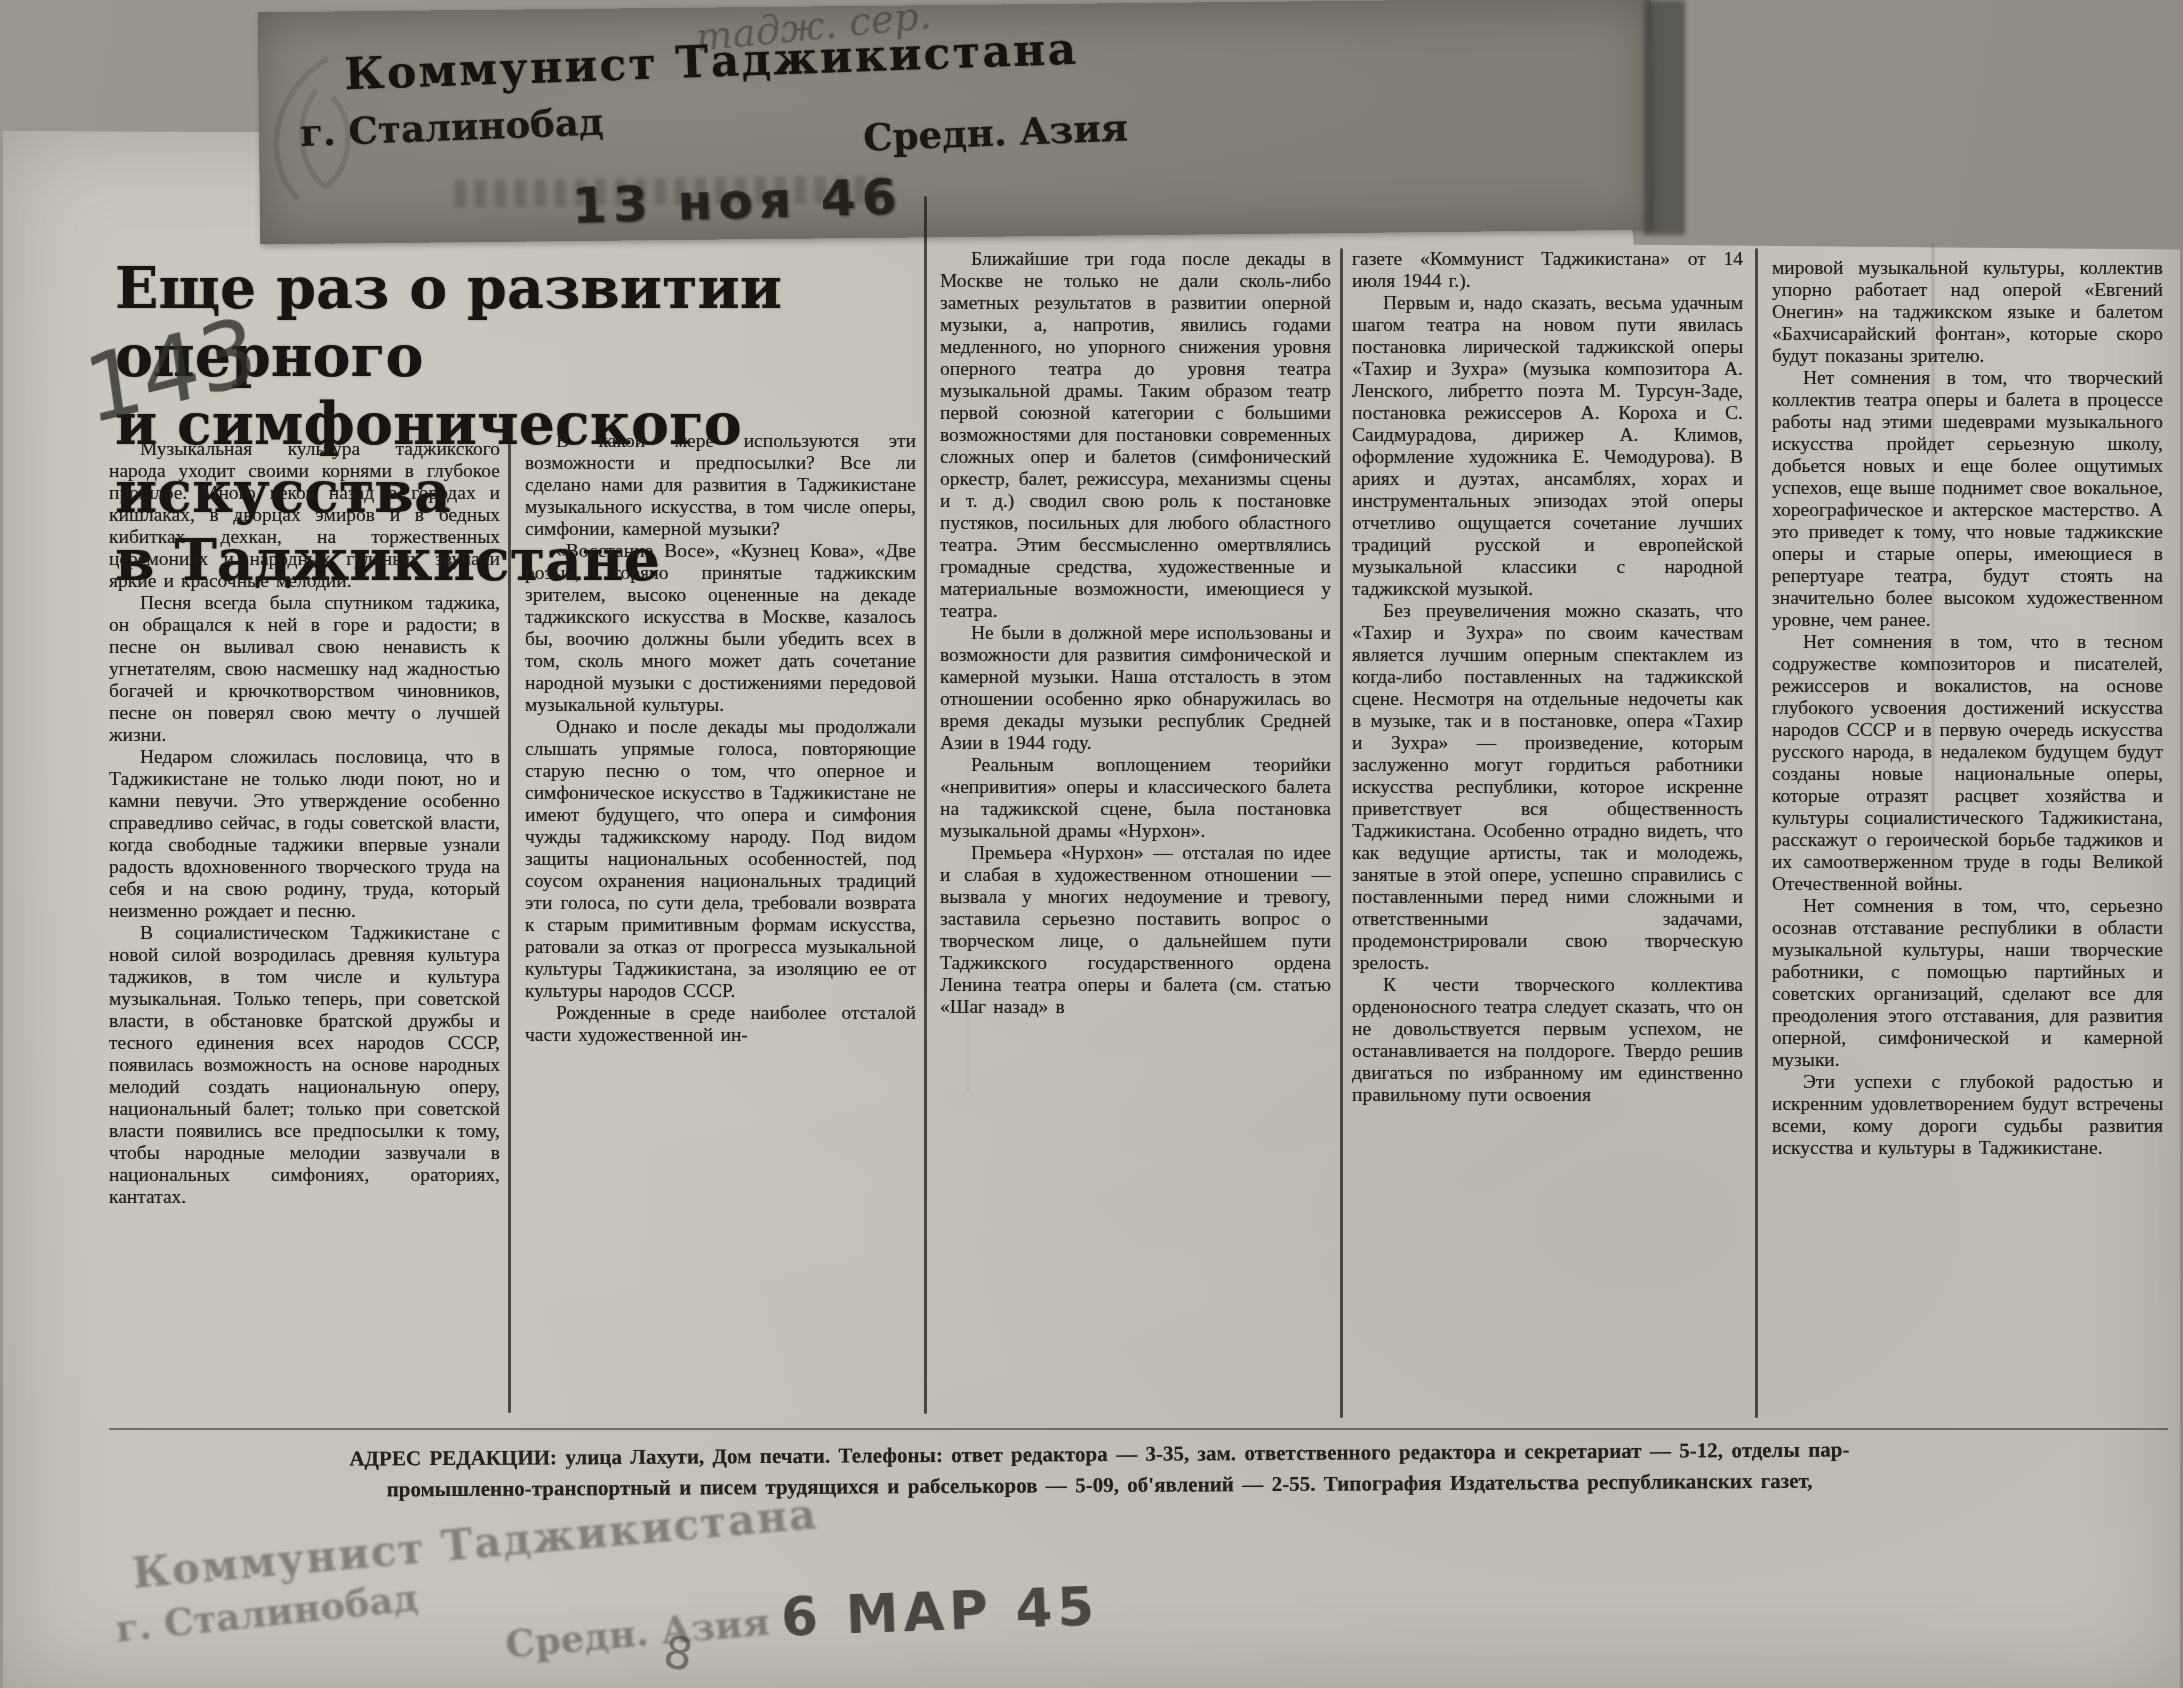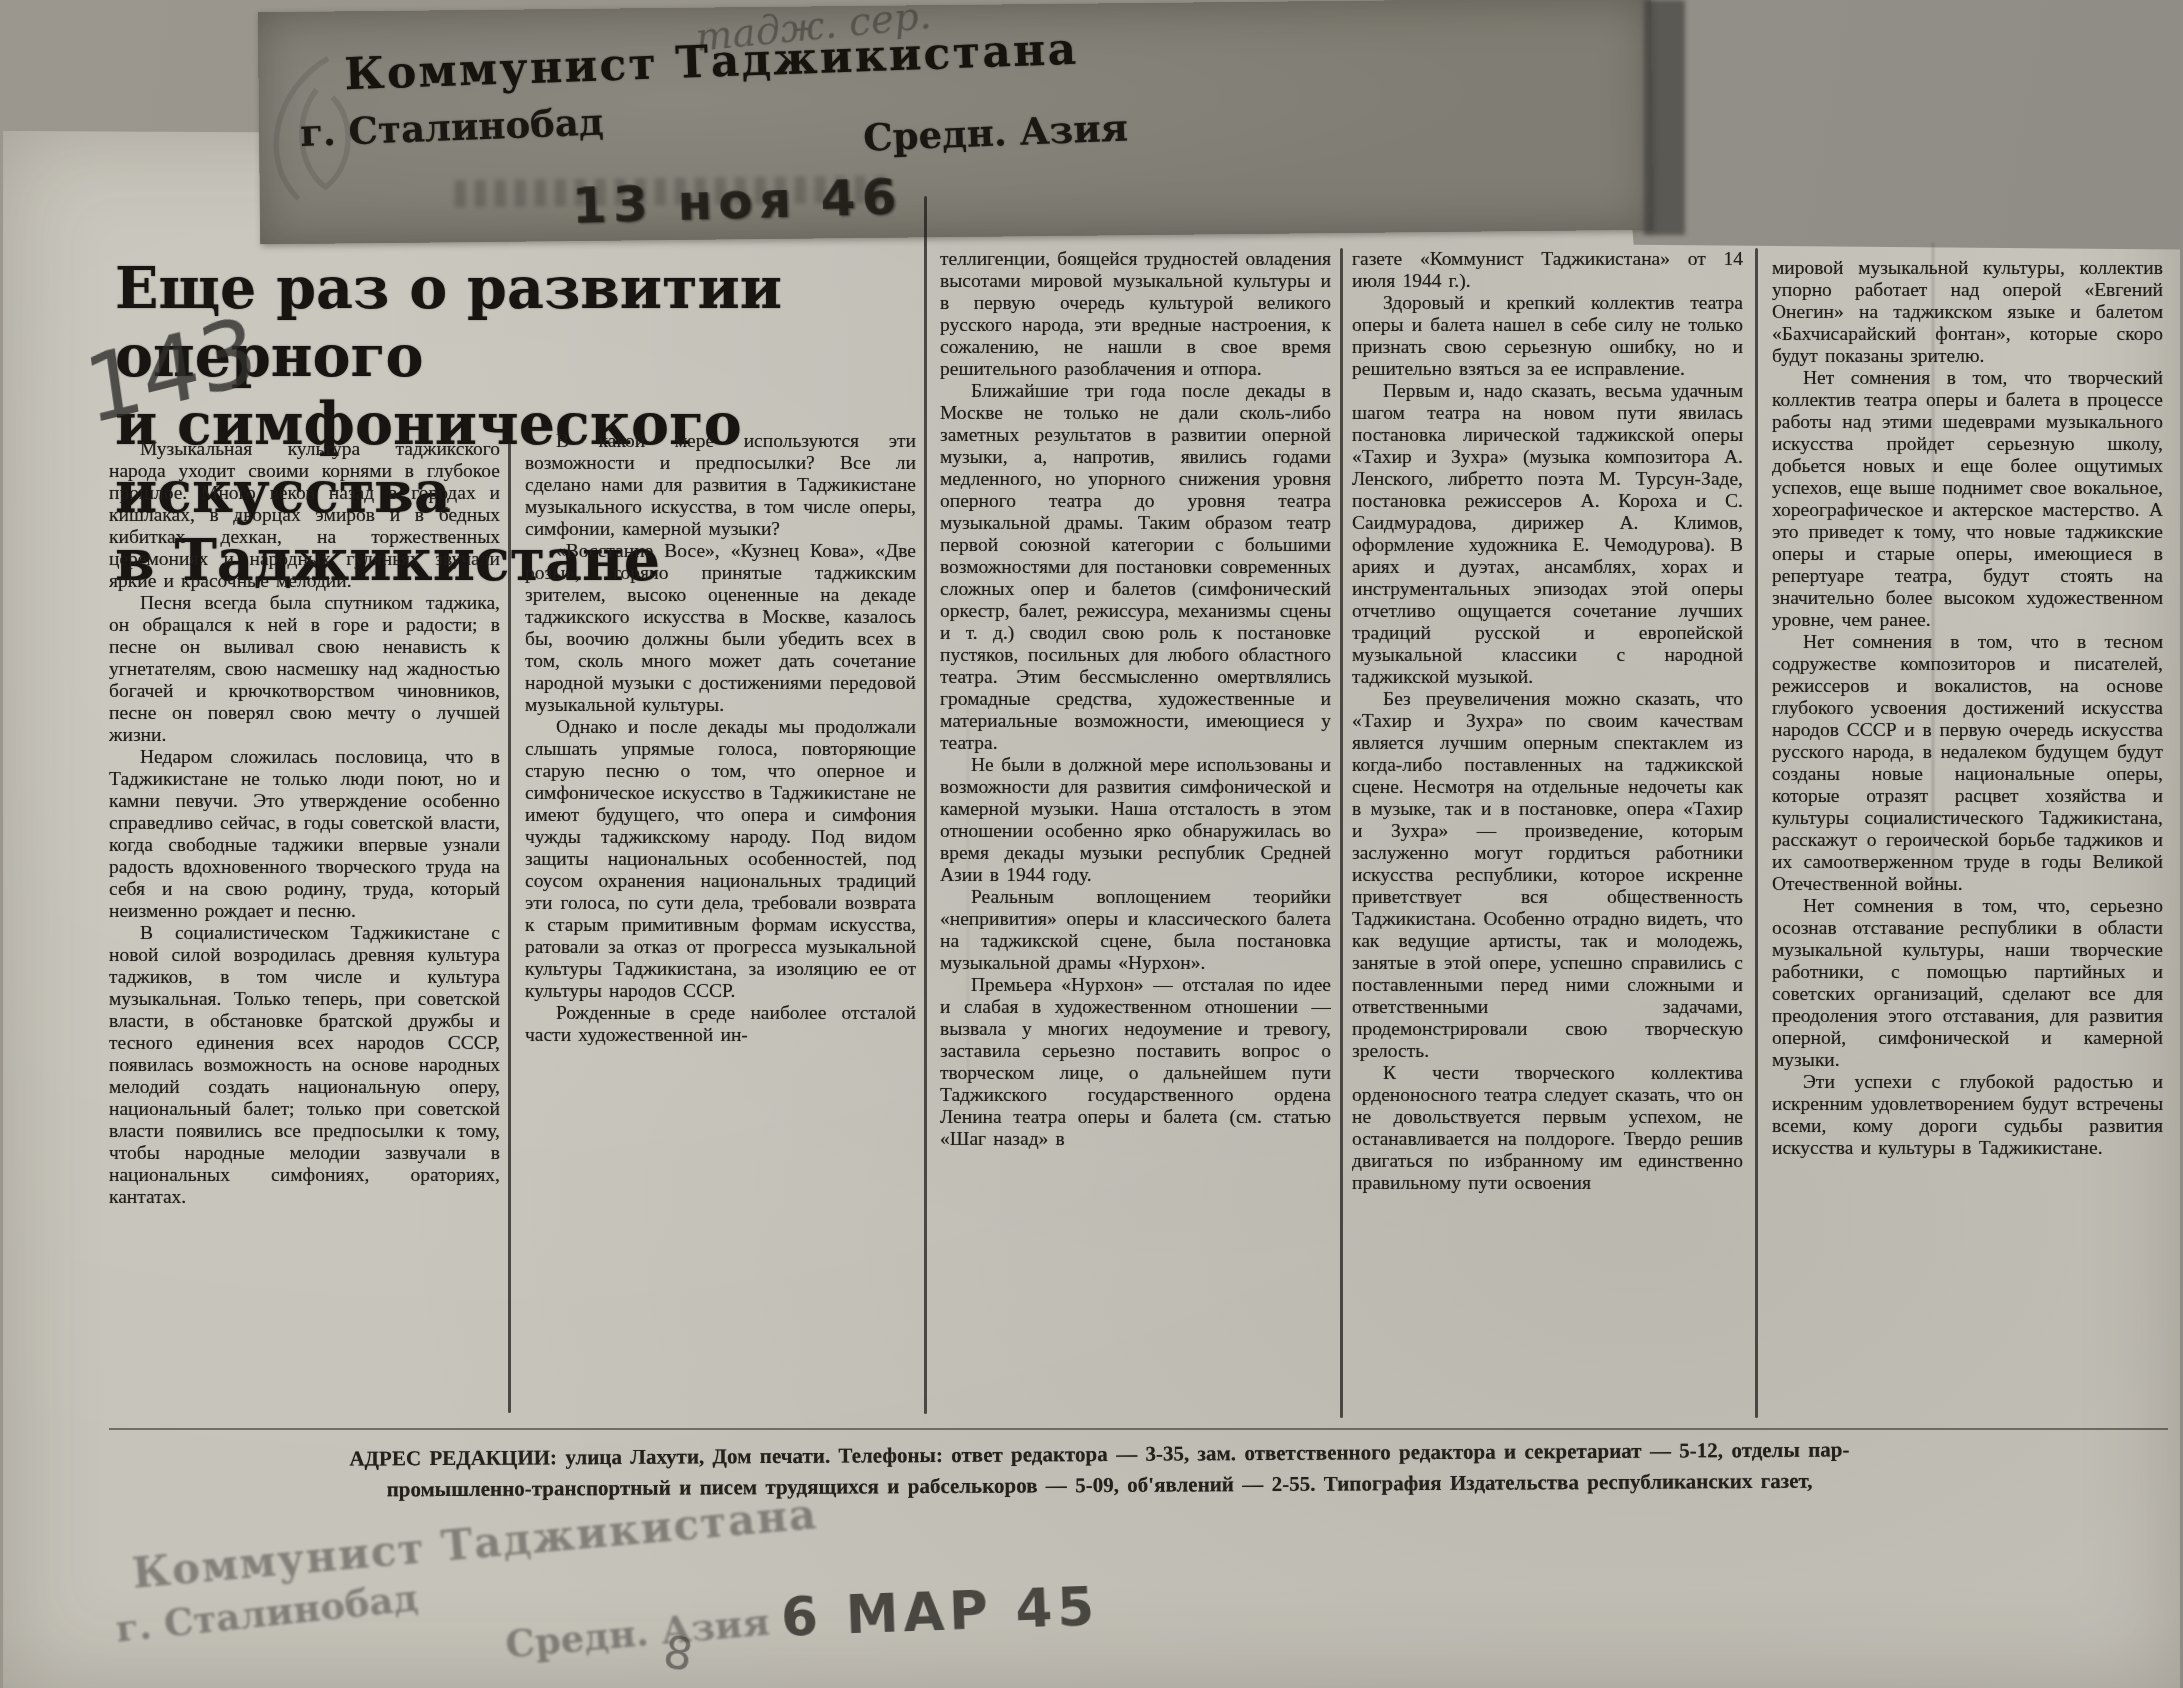--- a/index.html
+++ b/index.html
@@ -136,29 +136,27 @@
         <p class="para">Недаром сложилась пословица, что в Таджикистане не только люди поют, но и камни певучи. Это утверждение особенно справедливо сейчас, в годы советской власти, когда свободные таджики впервые узнали радость вдохновенного творческого труда на себя и на свою родину, труда, который неизменно рождает и песню.</p>
         <p class="para">В социалистическом Таджикистане с новой силой возродилась древняя культура таджиков, в том числе и культура музыкальная. Только теперь, при советской власти, в обстановке братской дружбы и тесного единения всех народов СССР, появилась возможность на основе народных мелодий создать национальную оперу, национальный балет; только при советской власти появились все предпосылки к тому, чтобы народные мелодии зазвучали в национальных симфониях, ораториях, кантатах.</p>
       </div>
       <div class="col col2">
         <p class="para">В какой мере используются эти возможности и предпосылки? Все ли сделано нами для развития в Таджикистане музыкального искусства, в том числе оперы, симфонии, камерной музыки?</p>
         <p class="para">«Восстание Восе», «Кузнец Кова», «Две розы», горячо принятые таджикским зрителем, высоко оцененные на декаде таджикского искусства в Москве, казалось бы, воочию должны были убедить всех в том, сколь много может дать сочетание народной музыки с достижениями передовой музыкальной культуры.</p>
         <p class="para">Однако и после декады мы продолжали слышать упрямые голоса, повторяющие старую песню о том, что оперное и симфоническое искусство в Таджикистане не имеют будущего, что опера и симфония чужды таджикскому народу. Под видом защиты национальных особенностей, под соусом охранения национальных традиций эти голоса, по сути дела, требовали возврата к старым примитивным формам искусства, ратовали за отказ от прогресса музыкальной культуры Таджикистана, за изоляцию ее от культуры народов СССР.</p>
         <p class="para">Рожденные в среде наиболее отсталой части художественной ин-</p>
       </div>
       <div class="col col3">
-        <p class="para cont">теллигенции, боящейся трудностей овладения высотами мировой музыкальной культуры и в первую очередь культурой великого русского народа, эти вредные настроения, к сожалению, не нашли в свое время решительного разоблачения и отпора.</p>
         <p class="para">Ближайшие три года после декады в Москве не только не дали сколь-либо заметных результатов в развитии оперной музыки, а, напротив, явились годами медленного, но упорного снижения уровня оперного театра до уровня театра музыкальной драмы. Таким образом театр первой союзной категории с большими возможностями для постановки современных сложных опер и балетов (симфонический оркестр, балет, режиссура, механизмы сцены и т. д.) сводил свою роль к постановке пустяков, посильных для любого областного театра. Этим бессмысленно омертвлялись громадные средства, художественные и материальные возможности, имеющиеся у театра.</p>
         <p class="para">Не были в должной мере использованы и возможности для развития симфонической и камерной музыки. Наша отсталость в этом отношении особенно ярко обнаружилась во время декады музыки республик Средней Азии в 1944 году.</p>
         <p class="para">Реальным воплощением теорийки «непривития» оперы и классического балета на таджикской сцене, была постановка музыкальной драмы «Нурхон».</p>
         <p class="para">Премьера «Нурхон» — отсталая по идее и слабая в художественном отношении — вызвала у многих недоумение и тревогу, заставила серьезно поставить вопрос о творческом лице, о дальнейшем пути Таджикского государственного ордена Ленина театра оперы и балета (см. статью «Шаг назад» в</p>
       </div>
       <div class="col col4">
         <p class="para cont">газете «Коммунист Таджикистана» от 14 июля 1944 г.).</p>
-        <p class="para">Здоровый и крепкий коллектив театра оперы и балета нашел в себе силу не только признать свою серьезную ошибку, но и решительно взяться за ее исправление.</p>
         <p class="para">Первым и, надо сказать, весьма удачным шагом театра на новом пути явилась постановка лирической таджикской оперы «Тахир и Зухра» (музыка композитора А. Ленского, либретто поэта М. Турсун-Заде, постановка режиссеров А. Короха и С. Саидмурадова, дирижер А. Климов, оформление художника Е. Чемодурова). В ариях и дуэтах, ансамблях, хорах и инструментальных эпизодах этой оперы отчетливо ощущается сочетание лучших традиций русской и европейской музыкальной классики с народной таджикской музыкой.</p>
         <p class="para">Без преувеличения можно сказать, что «Тахир и Зухра» по своим качествам является лучшим оперным спектаклем из когда-либо поставленных на таджикской сцене. Несмотря на отдельные недочеты как в музыке, так и в постановке, опера «Тахир и Зухра» — произведение, которым заслуженно могут гордиться работники искусства республики, которое искренне приветствует вся общественность Таджикистана. Особенно отрадно видеть, что как ведущие артисты, так и молодежь, занятые в этой опере, успешно справились с поставленными перед ними сложными и ответственными задачами, продемонстрировали свою творческую зрелость.</p>
         <p class="para">К чести творческого коллектива орденоносного театра следует сказать, что он не довольствуется первым успехом, не останавливается на полдороге. Твердо решив двигаться по избранному им единственно правильному пути освоения</p>
       </div>
       <div class="col col5">
         <p class="para cont">мировой музыкальной культуры, коллектив упорно работает над оперой «Евгений Онегин» на таджикском языке и балетом «Бахчисарайский фонтан», которые скоро будут показаны зрителю.</p>
         <p class="para">Нет сомнения в том, что творческий коллектив театра оперы и балета в процессе работы над этими шедеврами музыкального искусства пройдет серьезную школу, добьется новых и еще более ощутимых успехов, еще выше поднимет свое вокальное, хореографическое и актерское мастерство. А это приведет к тому, что новые таджикские оперы и старые оперы, имеющиеся в репертуаре театра, будут стоять на значительно более высоком художественном уровне, чем ранее.</p>
         <p class="para">Нет сомнения в том, что в тесном содружестве композиторов и писателей, режиссеров и вокалистов, на основе глубокого усвоения достижений искусства народов СССР и в первую очередь искусства русского народа, в недалеком будущем будут созданы новые национальные оперы, которые отразят расцвет хозяйства и культуры социалистического Таджикистана, расскажут о героической борьбе таджиков и их самоотверженном труде в годы Великой Отечественной войны.</p>
         <p class="para">Нет сомнения в том, что, серьезно осознав отставание республики в области музыкальной культуры, наши творческие работники, с помощью партийных и советских организаций, сделают все для преодоления этого отставания, для развития оперной, симфонической и камерной музыки.</p>
         <p class="para">Эти успехи с глубокой радостью и искренним удовлетворением будут встречены всеми, кому дороги судьбы развития искусства и культуры в Таджикистане.</p>

